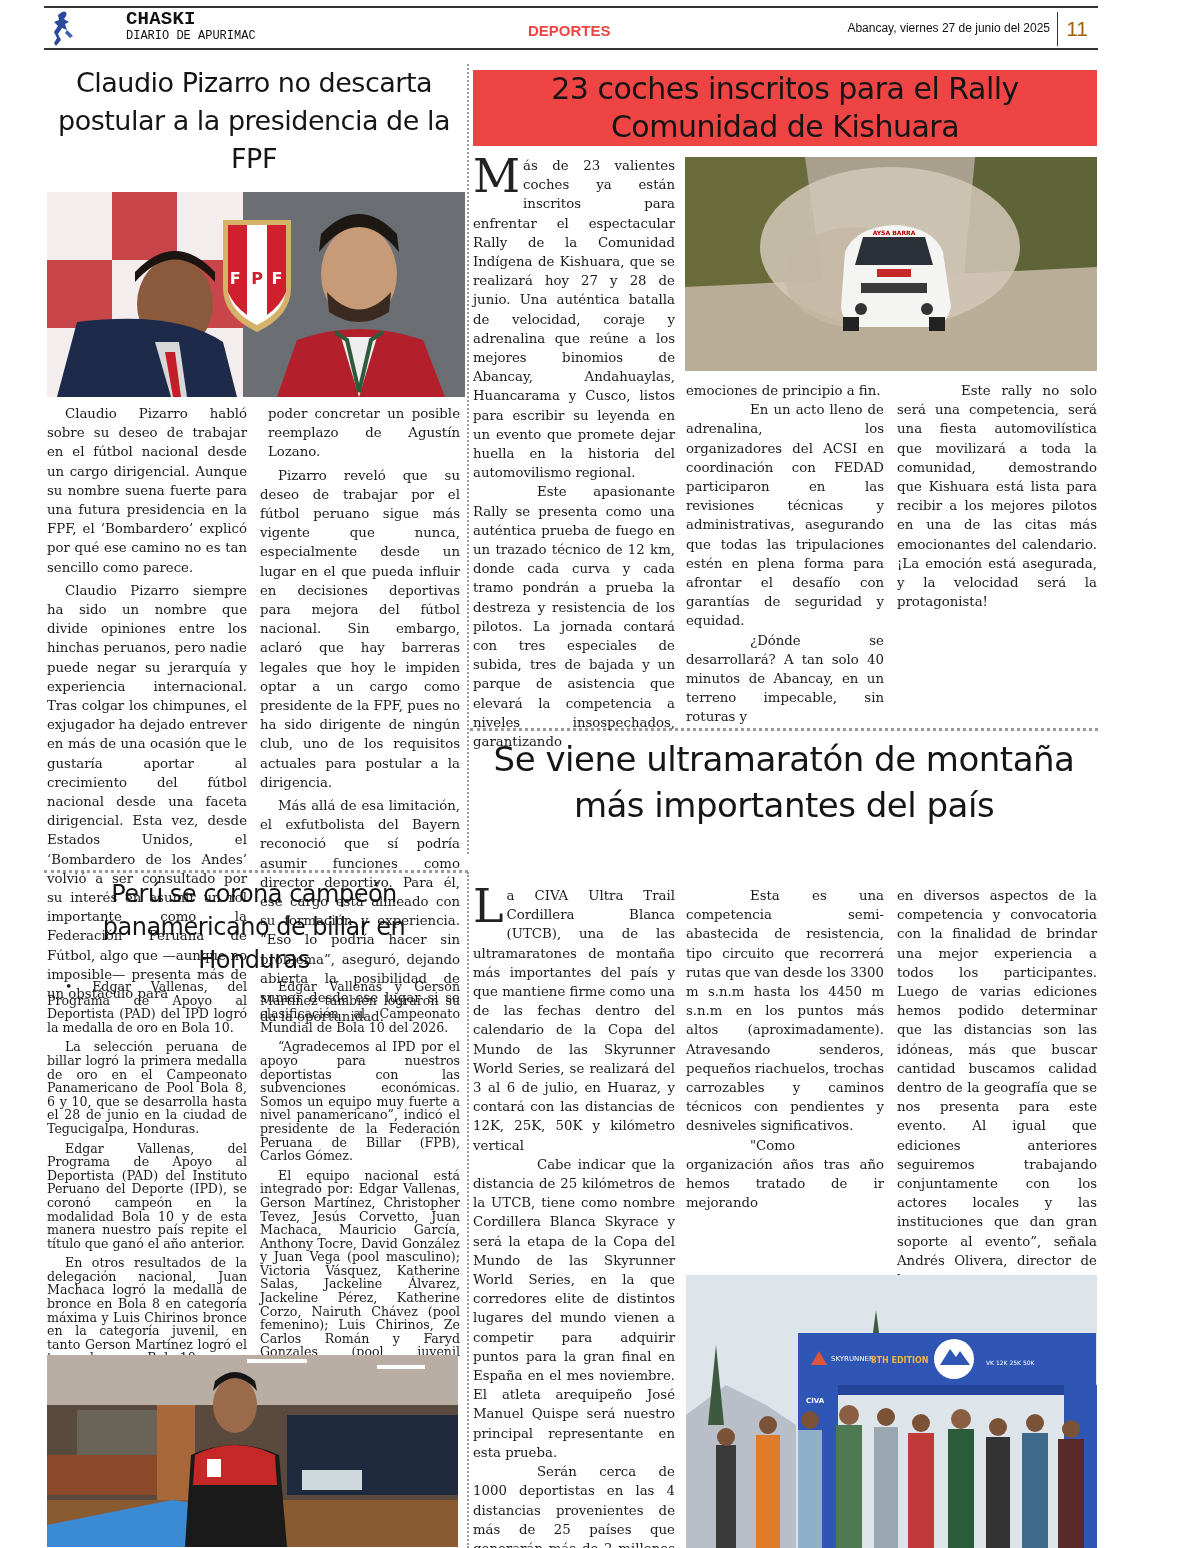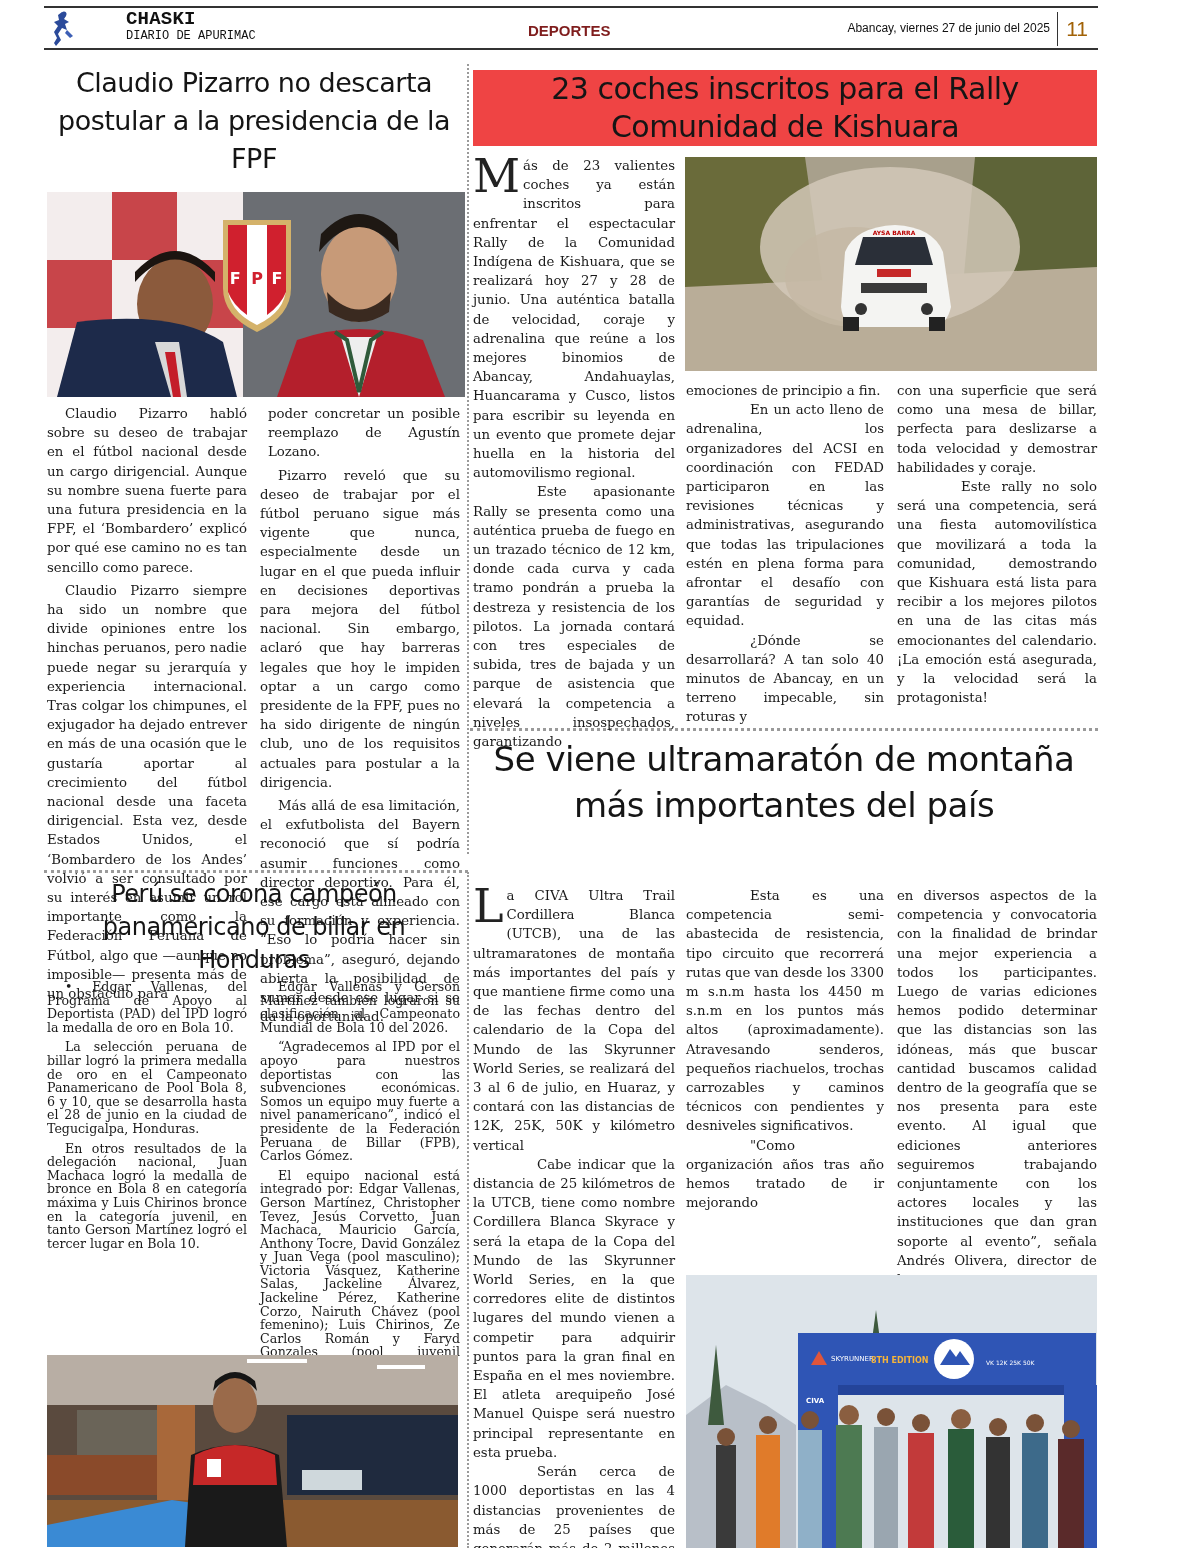--- a/index.html
+++ b/index.html
@@ -5,21 +5,21 @@
   * { box-sizing: border-box; margin: 0; padding: 0; }
   html, body { width: 1200px; height: 1548px; background: #ffffff; overflow: hidden; }
   body { position: relative; font-family: "DejaVu Serif", serif; color: #1a1a1a; }
 
   
   .masthead { position: absolute; left: 44px; top: 6px; width: 1054px; height: 44px; border-top: 2px solid #333; border-bottom: 2px solid #333; }
   .logo { position: absolute; left: 4px; top: 2px; width: 30px; height: 38px; }
   .brand { position: absolute; left: 36px; top: 2px; font-family: Liberation Mono, monospace; margin-left: 46px; }
   .brand-name { font-size: 19px; font-weight: bold; line-height: 19px; color: #111; letter-spacing: 0.2px; }
   .brand-sub { font-size: 12px; line-height: 14px; color: #111; }
-  .section { position: absolute; left: 484px; top: 14px; font-family: "Liberation Sans", sans-serif; font-weight: bold; font-size: 15px; color: #7f1d1d; }
+  .section { position: absolute; left: 484px; top: 14px; font-family: "Liberation Sans", sans-serif; font-weight: bold; font-size: 15px; color: #ef4444; }
   .dateline { position: absolute; right: 48px; top: 13px; font-family: "Liberation Sans", sans-serif; font-size: 12px; color: #111; }
   .pg-sep { position: absolute; right: 40px; top: 4px; width: 1px; height: 34px; background: #333; }
   .pgnum { position: absolute; right: 10px; top: 9px; font-family: "Liberation Sans", sans-serif; font-weight: normal; font-size: 21px; color: #a16207; text-align: center; }
 
   
   .vrule { position: absolute; border-left: 2px dotted #9a9a9a; }
   .hrule { position: absolute; border-top: 3px dotted #9a9a9a; height: 0; }
 
   
   .headline { position: absolute; font-family: "DejaVu Sans", sans-serif; font-weight: normal; color: #151515; text-align: center; letter-spacing: -0.5px; }
@@ -146,21 +146,20 @@
         <text x="209" y="78" text-anchor="middle" font-family="DejaVu Sans, sans-serif" font-size="6" font-weight="bold" fill="#b00">AYSA BARRA</text>
       </g>
     </svg>
   </div>
   <div class="col" style="left:686px; top:381px; width:198px;">
     <p class="flow">emociones de principio a fin.</p>
     <p class="deep">En un acto lleno de adrenalina, los organizadores del ACSI en coordinación con FEDAD participaron en las revisiones técnicas y administrativas, asegurando que todas las tripulaciones estén en plena forma para afrontar el desafío con garantías de seguridad y equidad.</p>
     <p class="deep">¿Dónde se desarrollará? A tan solo 40 minutos de Abancay, en un terreno impecable, sin roturas y</p>
   </div>
   <div class="col" style="left:897px; top:381px; width:200px;">
-    <p class="flow">con una superficie que será como una mesa de billar, perfecta para deslizarse a toda velocidad y demostrar habilidades y coraje.</p>
     <p class="deep">Este rally no solo será una competencia, será una fiesta automovilística que movilizará a toda la comunidad, demostrando que Kishuara está lista para recibir a los mejores pilotos en una de las citas más emocionantes del calendario. ¡La emoción está asegurada, y la velocidad será la protagonista!</p>
   </div>
 </article>
 
 <article>
   <h1 class="headline h-ultra">Se viene ultramaratón de montaña más importantes del país</h1>
   <div class="col" style="left:473px; top:886px; width:202px;">
     <p class="flow"><span class="dropcap">L</span><span>a CIVA Ultra Trail Cordillera Blanca (UTCB), una de las ultramaratones de montaña más importantes del país y que mantiene firme como una de las fechas dentro del calendario de la Copa del Mundo de las Skyrunner World Series, se realizará del 3 al 6 de julio, en Huaraz, y contará con las distancias de 12K, 25K, 50K y kilómetro vertical</span></p>
     <p class="deep">Cabe indicar que la distancia de 25 kilómetros de la UTCB, tiene como nombre Cordillera Blanca Skyrace y será la etapa de la Copa del Mundo de las Skyrunner World Series, en la que corredores elite de distintos lugares del mundo vienen a competir para adquirir puntos para la gran final en España en el mes noviembre. El atleta arequipeño José Manuel Quispe será nuestro principal representante en esta prueba.</p>
     <p class="deep">Serán cerca de 1000 deportistas en las 4 distancias provenientes de más de 25 países que generarán más de 2 millones de soles en</p>
@@ -215,20 +214,21 @@
       </g>
     </svg>
   </div>
 </article>
 
 <article>
   <h1 class="headline h-billar">Perú se corona campeón panamericano de billar en Honduras</h1>
   <div class="col small" style="left:47px; top:980px; width:200px;">
     <p>• Edgar Vallenas, del Programa de Apoyo al Deportista (PAD) del IPD logró la medalla de oro en Bola 10.</p>
     <p>La selección peruana de billar logró la primera medalla de oro en el Campeonato Panamericano de Pool Bola 8, 6 y 10, que se desarrolla hasta el 28 de junio en la ciudad de Tegucigalpa, Honduras.</p>
+    <p>Edgar Vallenas, del Programa de Apoyo al Deportista (PAD) del Instituto Peruano del Deporte (IPD), se coronó campeón en la modalidad Bola 10 y de esta manera nuestro país repite el título que ganó el año anterior.</p>
     <p>En otros resultados de la delegación nacional, Juan Machaca logró la medalla de bronce en Bola 8 en categoría máxima y Luis Chirinos bronce en la categoría juvenil, en tanto Gerson Martínez logró el tercer lugar en Bola 10.</p>
   </div>
   <div class="col small" style="left:260px; top:980px; width:200px;">
     <p>Edgar Vallenas y Gerson Martínez también lograron su clasificación al Campeonato Mundial de Bola 10 del 2026.</p>
     <p>“Agradecemos al IPD por el apoyo para nuestros deportistas con las subvenciones económicas. Somos un equipo muy fuerte a nivel panamericano”, indicó el presidente de la Federación Peruana de Billar (FPB), Carlos Gómez.</p>
     <p>El equipo nacional está integrado por: Edgar Vallenas, Gerson Martínez, Christopher Tevez, Jesús Corvetto, Juan Machaca, Mauricio García, Anthony Tocre, David González y Juan Vega (pool masculino); Victoria Vásquez, Katherine Salas, Jackeline Álvarez, Jackeline Pérez, Katherine Corzo, Nairuth Chávez (pool femenino); Luis Chirinos, Ze Carlos Román y Faryd Gonzales (pool juvenil masculino).</p>
   </div>
   <div class="photo ph-billar">
     <svg width="411" height="192" viewBox="0 0 411 192">
       <rect width="411" height="192" fill="#5a4a3e"></rect>

